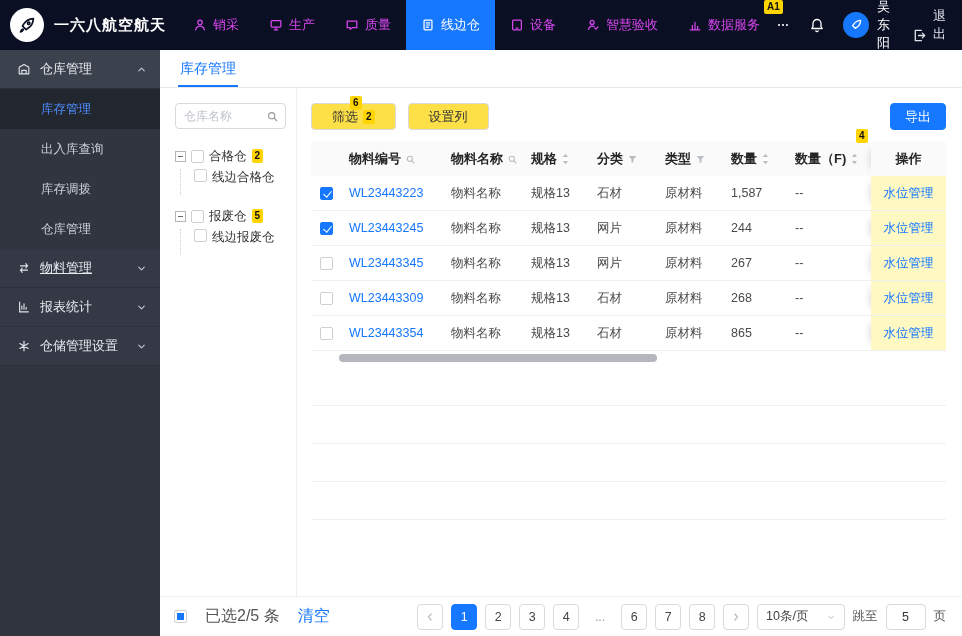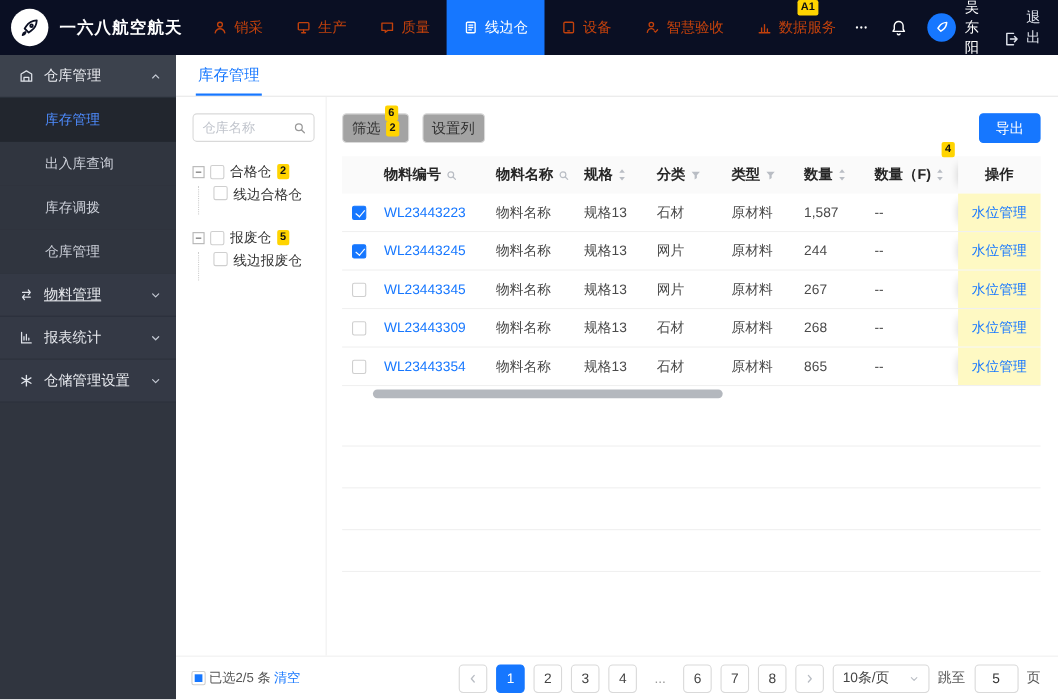--- a/index.html
+++ b/index.html
@@ -6,21 +6,21 @@
   html,body { width:962px; height:636px; }
   body { font-family:"Liberation Sans","DejaVu Sans",sans-serif; background:#fff; overflow:hidden; }
   .page { position:relative; width:962px; height:636px; overflow:hidden; background:#fff; }
 
   
   .topnav { position:absolute; top:0; left:0; right:0; height:50px; background:#0a0f23; display:flex; align-items:center; color:#fff; z-index:10; }
   .brand { display:flex; align-items:center; gap:10px; padding:0 12px 0 10px; }
   .logo { width:34px; height:34px; border-radius:50%; background:#fff; display:flex; align-items:center; justify-content:center; flex:none; }
   .brand-text { font-size:15px; font-weight:bold; letter-spacing:1px; white-space:nowrap; }
   .nav-items { display:flex; height:100%; align-items:stretch; }
-  .nav-item { display:flex; align-items:center; gap:6px; padding:0 15px; font-size:13px; cursor:pointer; color:#c2410c; white-space:nowrap; }
+  .nav-item { display:flex; align-items:center; gap:6px; padding:0 15px; font-size:13px; cursor:pointer; color:#d946ef; white-space:nowrap; }
   .nav-item.active { background:#1677ff; color:#fff; }
   .nicon { display:flex; align-items:center; }
   .nav-right { margin-left:auto; display:flex; align-items:center; gap:18px; padding-right:16px; }
   .userbox { display:flex; align-items:center; gap:8px; font-size:13px; cursor:pointer; }
   .avatar { width:26px; height:26px; border-radius:50%; background:#1677ff; display:flex; align-items:center; justify-content:center; flex:none; }
   .logout { display:flex; align-items:flex-end; gap:6px; font-size:13px; color:#dfe3ec; cursor:pointer; }
 
   
   .sidebar { position:absolute; top:50px; left:0; bottom:0; width:160px; background:#30353f; z-index:5; }
   .group-header { height:39px; display:flex; align-items:center; gap:9px; padding:0 13px 0 17px; color:#e8eaef; font-size:13px; cursor:pointer; background:#3c424d; border-bottom:1px solid #2b303a; }
@@ -46,26 +46,26 @@
   .toggle::after { content:""; position:absolute; left:2px; right:2px; top:4px; height:1px; background:#666; }
   .cb { width:13px; height:13px; border:1px solid #cfcfcf; border-radius:2px; background:#fff; flex:none; cursor:pointer; position:relative; }
   .cb.checked { background:#1677ff; border-color:#1677ff; }
   .cb.checked::after { content:""; position:absolute; left:4px; top:1px; width:4px; height:7px; border:solid #fff; border-width:0 1.5px 1.5px 0; transform:rotate(40deg); }
   .cb.ind::after { content:""; position:absolute; left:2px; top:2px; right:2px; bottom:2px; background:#1677ff; }
   .tchild { display:flex; align-items:flex-start; gap:5px; height:26px; margin-left:5px; padding-left:13px; border-left:1px dotted #cfcfcf; margin-bottom:8px; }
   .tlabel { white-space:nowrap; cursor:pointer; }
 
   .table-area { flex:1; padding:15px 16px 0 14px; display:flex; flex-direction:column; min-width:0; }
   .toolbar { display:flex; align-items:center; gap:12px; flex:none; }
-  .btn { height:27px; padding:0 8px; background:#a3a3a3; border:1px solid #d9d9d9; border-radius:4px; font-size:13px; color:#333; display:flex; align-items:center; gap:5px; cursor:pointer; font-family:inherit; white-space:nowrap; }
+  .btn { height:27px; padding:0 20px; background:#fde047; border:1px solid #d9d9d9; border-radius:4px; font-size:13px; color:#333; display:flex; align-items:center; gap:5px; cursor:pointer; font-family:inherit; white-space:nowrap; }
   .btn.primary { margin-left:auto; background:#1677ff; border-color:#1677ff; color:#fff; padding:0 14px; }
 
   .mark { background:#ffd400; color:#111; font-size:10px; font-weight:bold; padding:0 3px; border-radius:2px; line-height:14px; height:14px; display:inline-block; }
   .mark.abs { position:absolute; z-index:60; }
-  .mark-a1 { left:725px; top:0px; }
+  .mark-a1 { left:764px; top:0px; }
   .mark-6  { left:350px; top:96px; }
   .mark-4  { left:856px; top:129px; }
 
   .table { margin-top:12px; }
   .thead { display:flex; height:34px; background:#fafafa; align-items:stretch; font-weight:bold; font-size:13px; color:#262626; }
   .cell { display:flex; align-items:center; gap:4px; padding-left:8px; overflow:hidden; white-space:nowrap; }
   .c0 { width:30px; flex:none; justify-content:center; padding-left:0; }
   .c1 { width:102px; flex:none; }
   .c2 { width:80px;  flex:none; }
   .c3 { width:66px;  flex:none; }
@@ -78,21 +78,21 @@
   .trow { display:flex; align-items:stretch; height:35px; border-bottom:1px solid #f0f0f0; font-size:12.5px; color:#4a4a4a; }
   .trow .c8 { background:#fef9c3; }
   .blue { color:#1677ff; cursor:pointer; }
   .hicon { color:#b9bdc4; display:flex; cursor:pointer; }
   .scrollbar { height:8px; position:relative; margin:3px 0 6px; }
   .scroll-thumb { position:absolute; left:28px; width:318px; top:0; height:8px; background:#b4b8be; border-radius:4px; cursor:pointer; }
   .empty-row { height:38px; border-bottom:1px solid #f0f0f0; }
 
   
   .footer { flex:none; height:40px; border-top:1px solid #f0f0f0; display:flex; align-items:center; padding:0 16px 0 14px; justify-content:space-between; background:#fff; margin-top:auto; }
-  .footer-left { display:flex; align-items:center; gap:3px; font-size:12px; color:#555; }
+  .footer-left { display:flex; align-items:center; gap:18px; font-size:16px; color:#555; }
   .clear { color:#1677ff; cursor:pointer; }
   .pager { display:flex; align-items:center; gap:8px; font-size:12.5px; color:#555; }
   .pbox { min-width:26px; height:26px; border:1px solid #d9d9d9; border-radius:4px; display:flex; align-items:center; justify-content:center; font-size:12.5px; color:#444; cursor:pointer; background:#fff; padding:0 4px; }
   .pbox.active { background:#1677ff; border-color:#1677ff; color:#fff; }
   .pbox.ellipsis { border:none; color:#999; }
   .pbox.navbtn { color:#b9bdc4; }
   .psize { display:flex; align-items:center; gap:17px; height:26px; border:1px solid #d9d9d9; border-radius:4px; padding:0 8px; cursor:pointer; color:#444; }
   .jump-input { width:40px; height:26px; border:1px solid #d9d9d9; border-radius:4px; text-align:center; font-size:12.5px; color:#333; outline:none; font-family:inherit; }
   svg { display:block; }
 </style>

